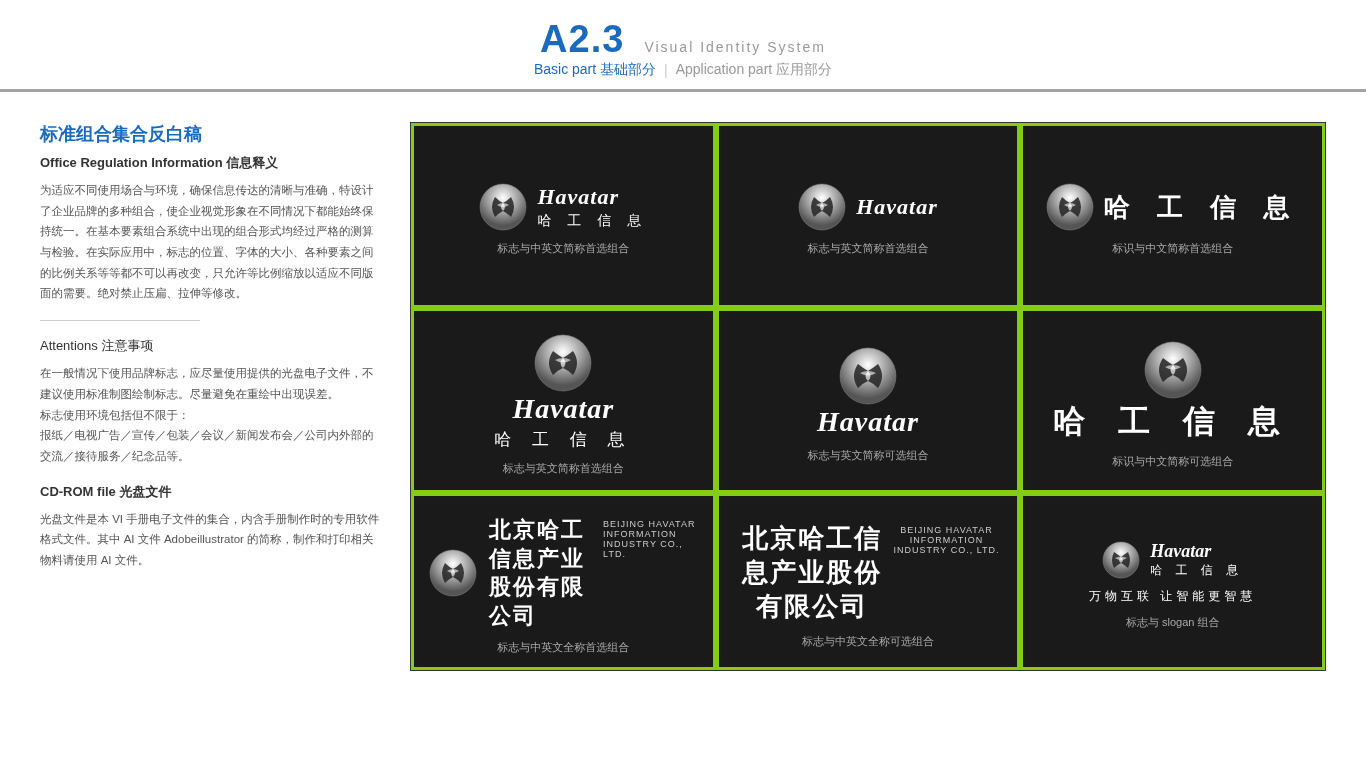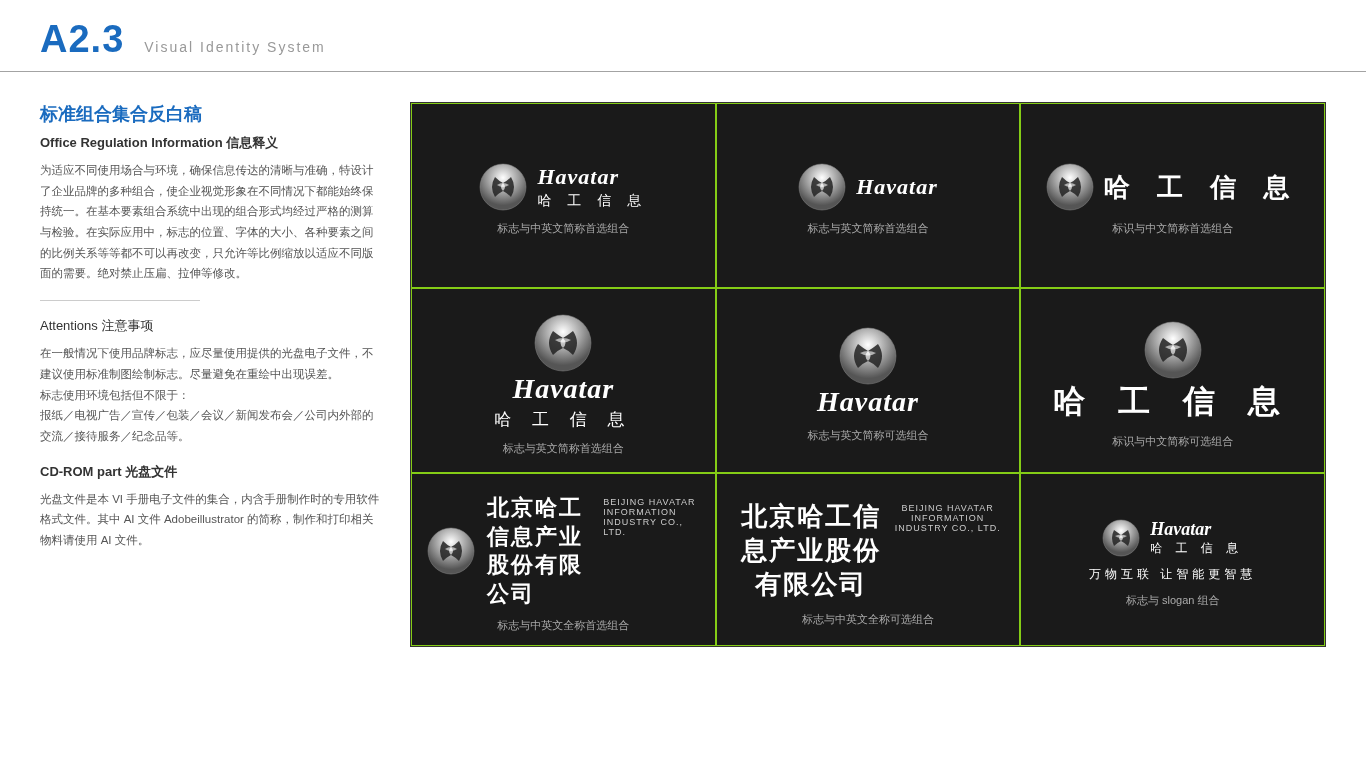--- a/index.html
+++ b/index.html
@@ -10,21 +10,22 @@
       min-height: 768px;
       overflow-x: hidden;
     }
 
     
     .header {
       display: flex;
       align-items: center;
       justify-content: space-between;
       padding: 18px 40px 10px 40px;
-      border-bottom: 1px solid #a3a3a3;
+      border-bottom: 3px solid #a3a3a3;
+      flex-direction: column;
     }
     .header-left {
       display: flex;
       align-items: baseline;
       gap: 20px;
     }
     .header-title {
       font-size: 38px;
       font-weight: bold;
       color: #1a6bbf;
@@ -121,21 +122,21 @@
       flex: 1;
       display: grid;
       grid-template-columns: repeat(3, 1fr);
       grid-template-rows: repeat(3, auto);
       gap: 0;
       border: 1px solid #333;
     }
 
     .grid-cell {
       background: #1a1a1a;
-      border: 1px solid #84cc16;
+      border: 3px solid #84cc16;
       display: flex;
       flex-direction: column;
       align-items: center;
       justify-content: center;
       padding: 20px 15px 12px 15px;
       min-height: 185px;
     }
 
     .grid-cell-bottom {
       min-height: 160px;
@@ -279,40 +280,51 @@
     }
   </style>
 </head>
 <body>
 
 <div class="header">
   <div class="header-left">
     <span class="header-title">A2.3</span>
     <span class="header-subtitle">Visual Identity System</span>
   </div>
+  <div class="header-nav">
+    <span class="nav-active">
+      <span>Basic part</span>
+      <span>基础部分</span>
+    </span>
+    <span class="nav-divider">|</span>
+    <span class="nav-inactive">
+      <span>Application part</span>
+      <span>应用部分</span>
+    </span>
+  </div>
 </div>
 
 <div class="content">
 
   <div class="left-panel">
     <div class="section-title-zh">标准组合集合反白稿</div>
 
     <div class="office-title">Office Regulation Information 信息释义</div>
     <div class="body-text">为适应不同使用场合与环境，确保信息传达的清晰与准确，特设计了企业品牌的多种组合，使企业视觉形象在不同情况下都能始终保持统一。在基本要素组合系统中出现的组合形式均经过严格的测算与检验。在实际应用中，标志的位置、字体的大小、各种要素之间的比例关系等等都不可以再改变，只允许等比例缩放以适应不同版面的需要。绝对禁止压扁、拉伸等修改。</div>
 
     <div class="divider-line"></div>
 
     <div class="attentions-title">Attentions 注意事项</div>
     <div class="body-text">
       在一般情况下使用品牌标志，应尽量使用提供的光盘电子文件，不建议使用标准制图绘制标志。尽量避免在重绘中出现误差。<br>
       标志使用环境包括但不限于：<br>
       报纸／电视广告／宣传／包装／会议／新闻发布会／公司内外部的交流／接待服务／纪念品等。
     </div>
 
-    <div class="cd-rom-title">CD-ROM part 光盘文件</div>
+    <div class="cd-rom-title">CD-ROM file 光盘文件</div>
     <div class="body-text">光盘文件是本 VI 手册电子文件的集合，内含手册制作时的专用软件格式文件。其中 AI 文件 Adobeillustrator 的简称，制作和打印相关物料请使用 AI 文件。</div>
   </div>
 
   <div class="right-grid">
 
     <div class="grid-cell">
       <div class="logo-container">
         <svg class="havatar-symbol" viewBox="0 0 48 48">
           <defs>
             <radialGradient id="g1" cx="50%" cy="30%" r="60%">

